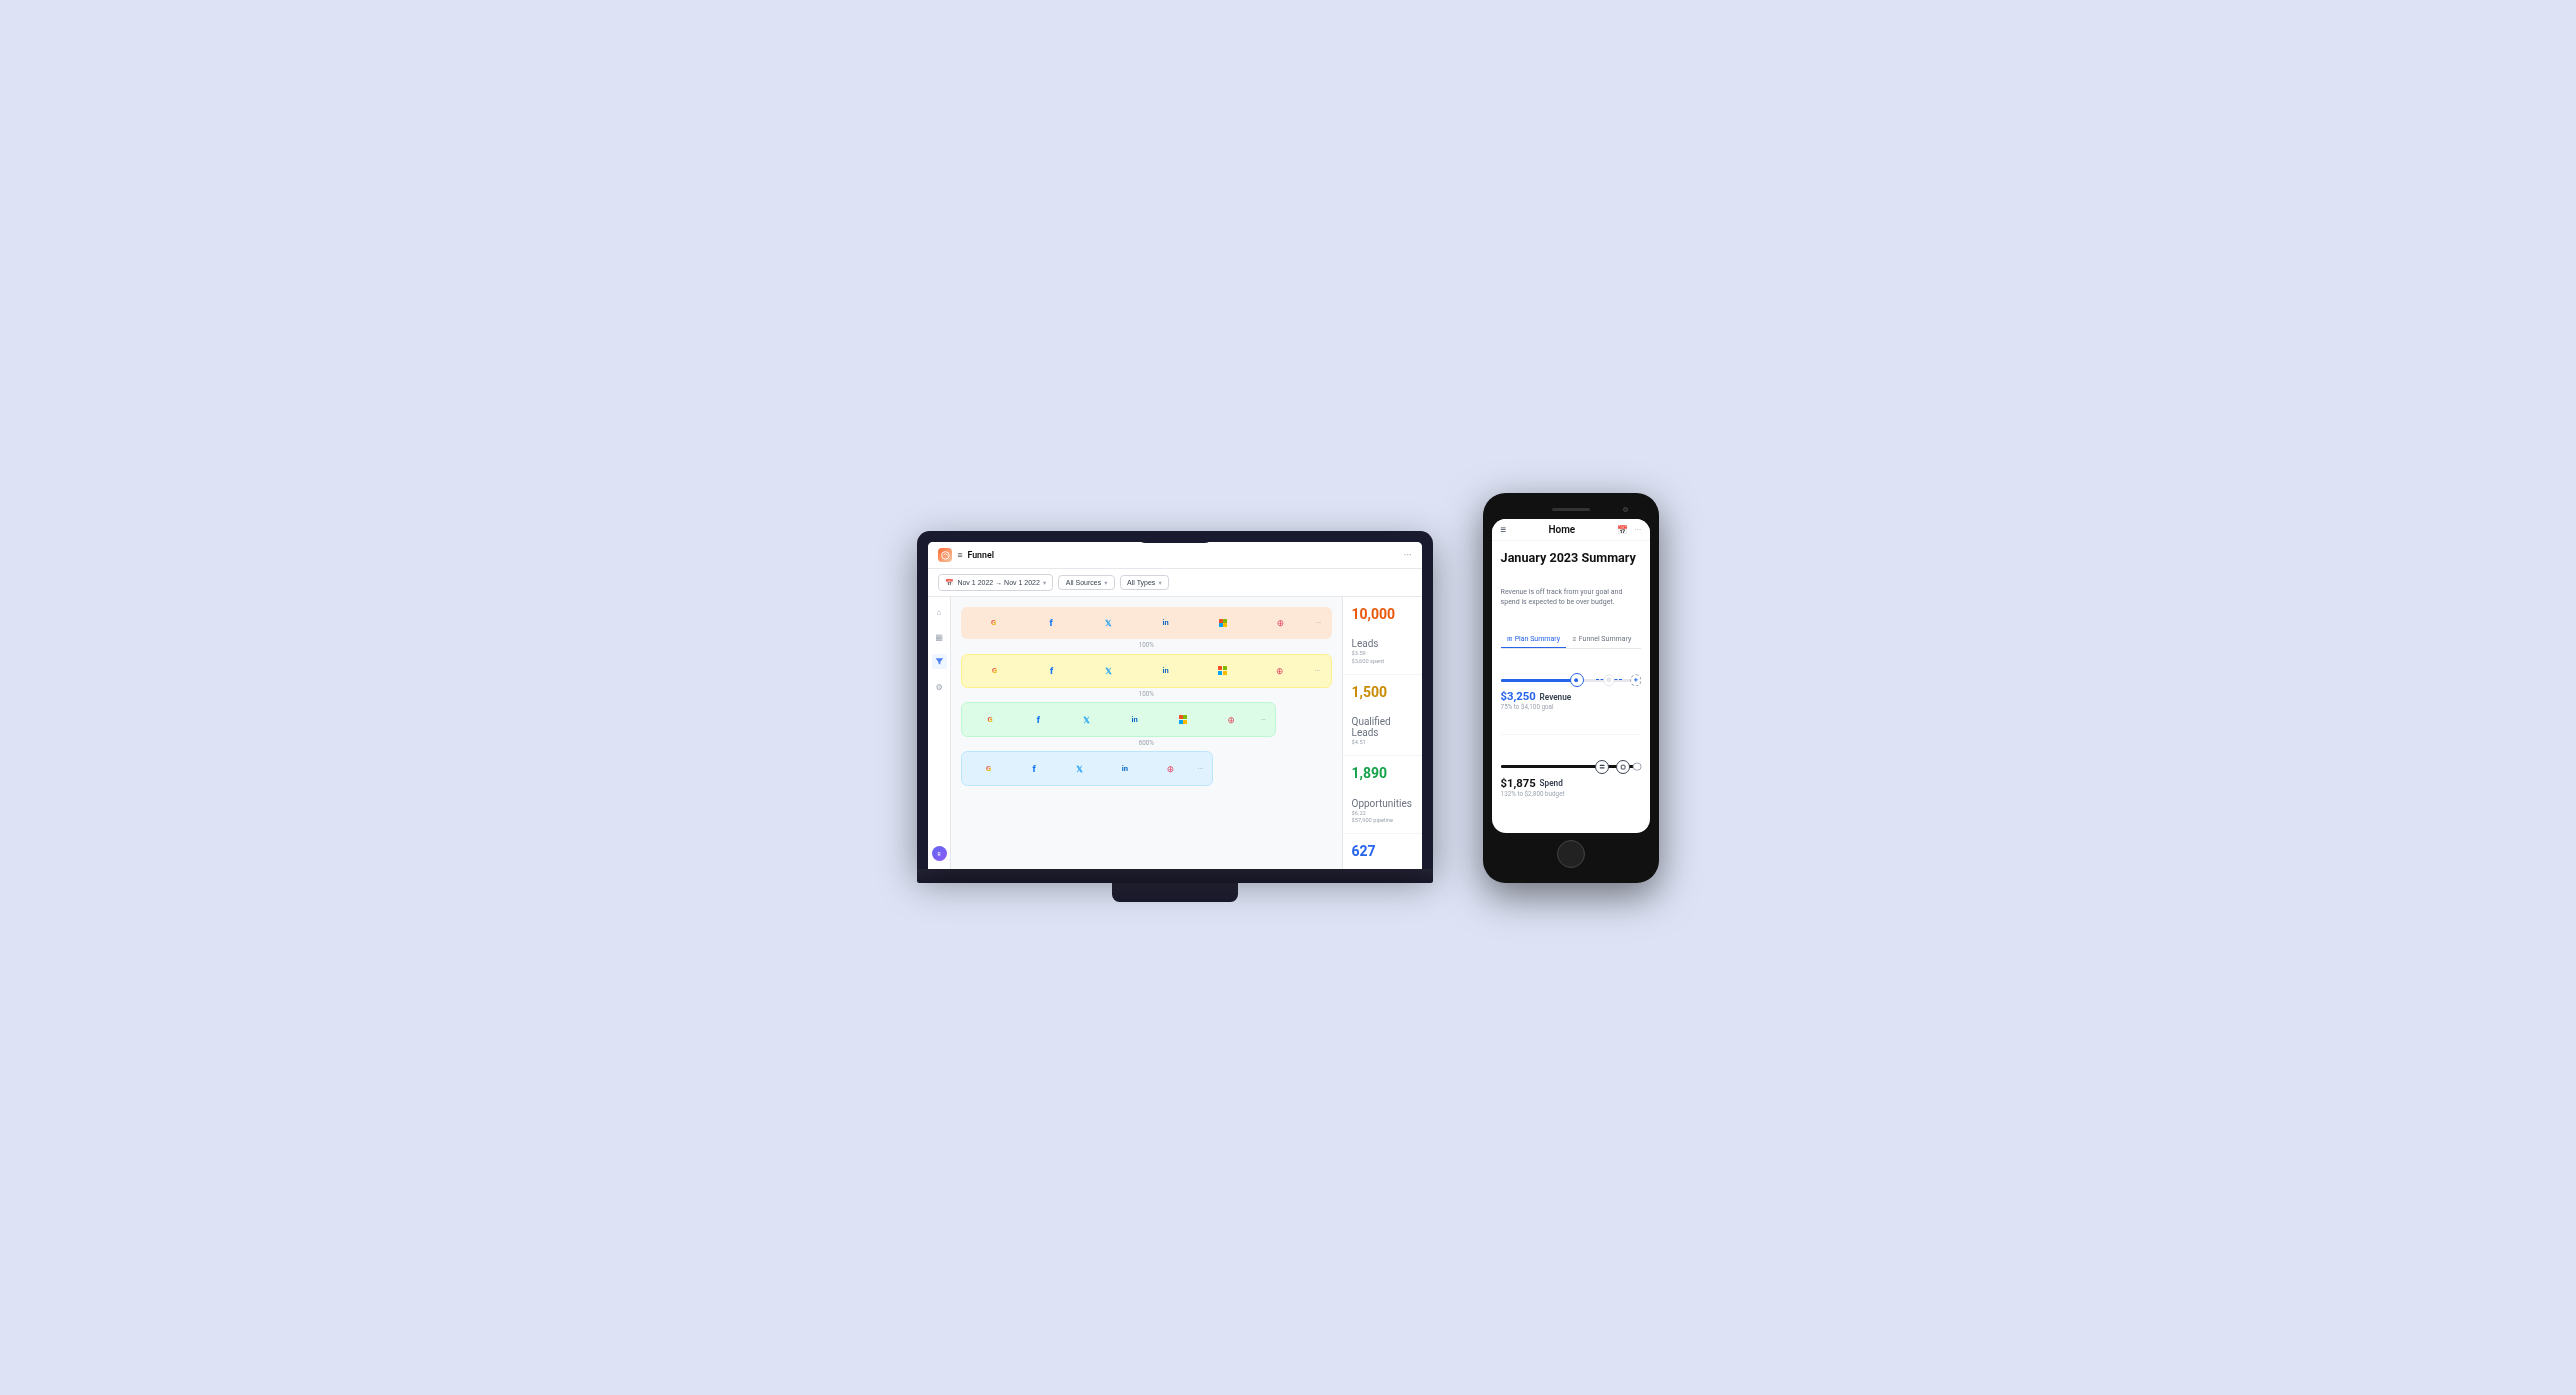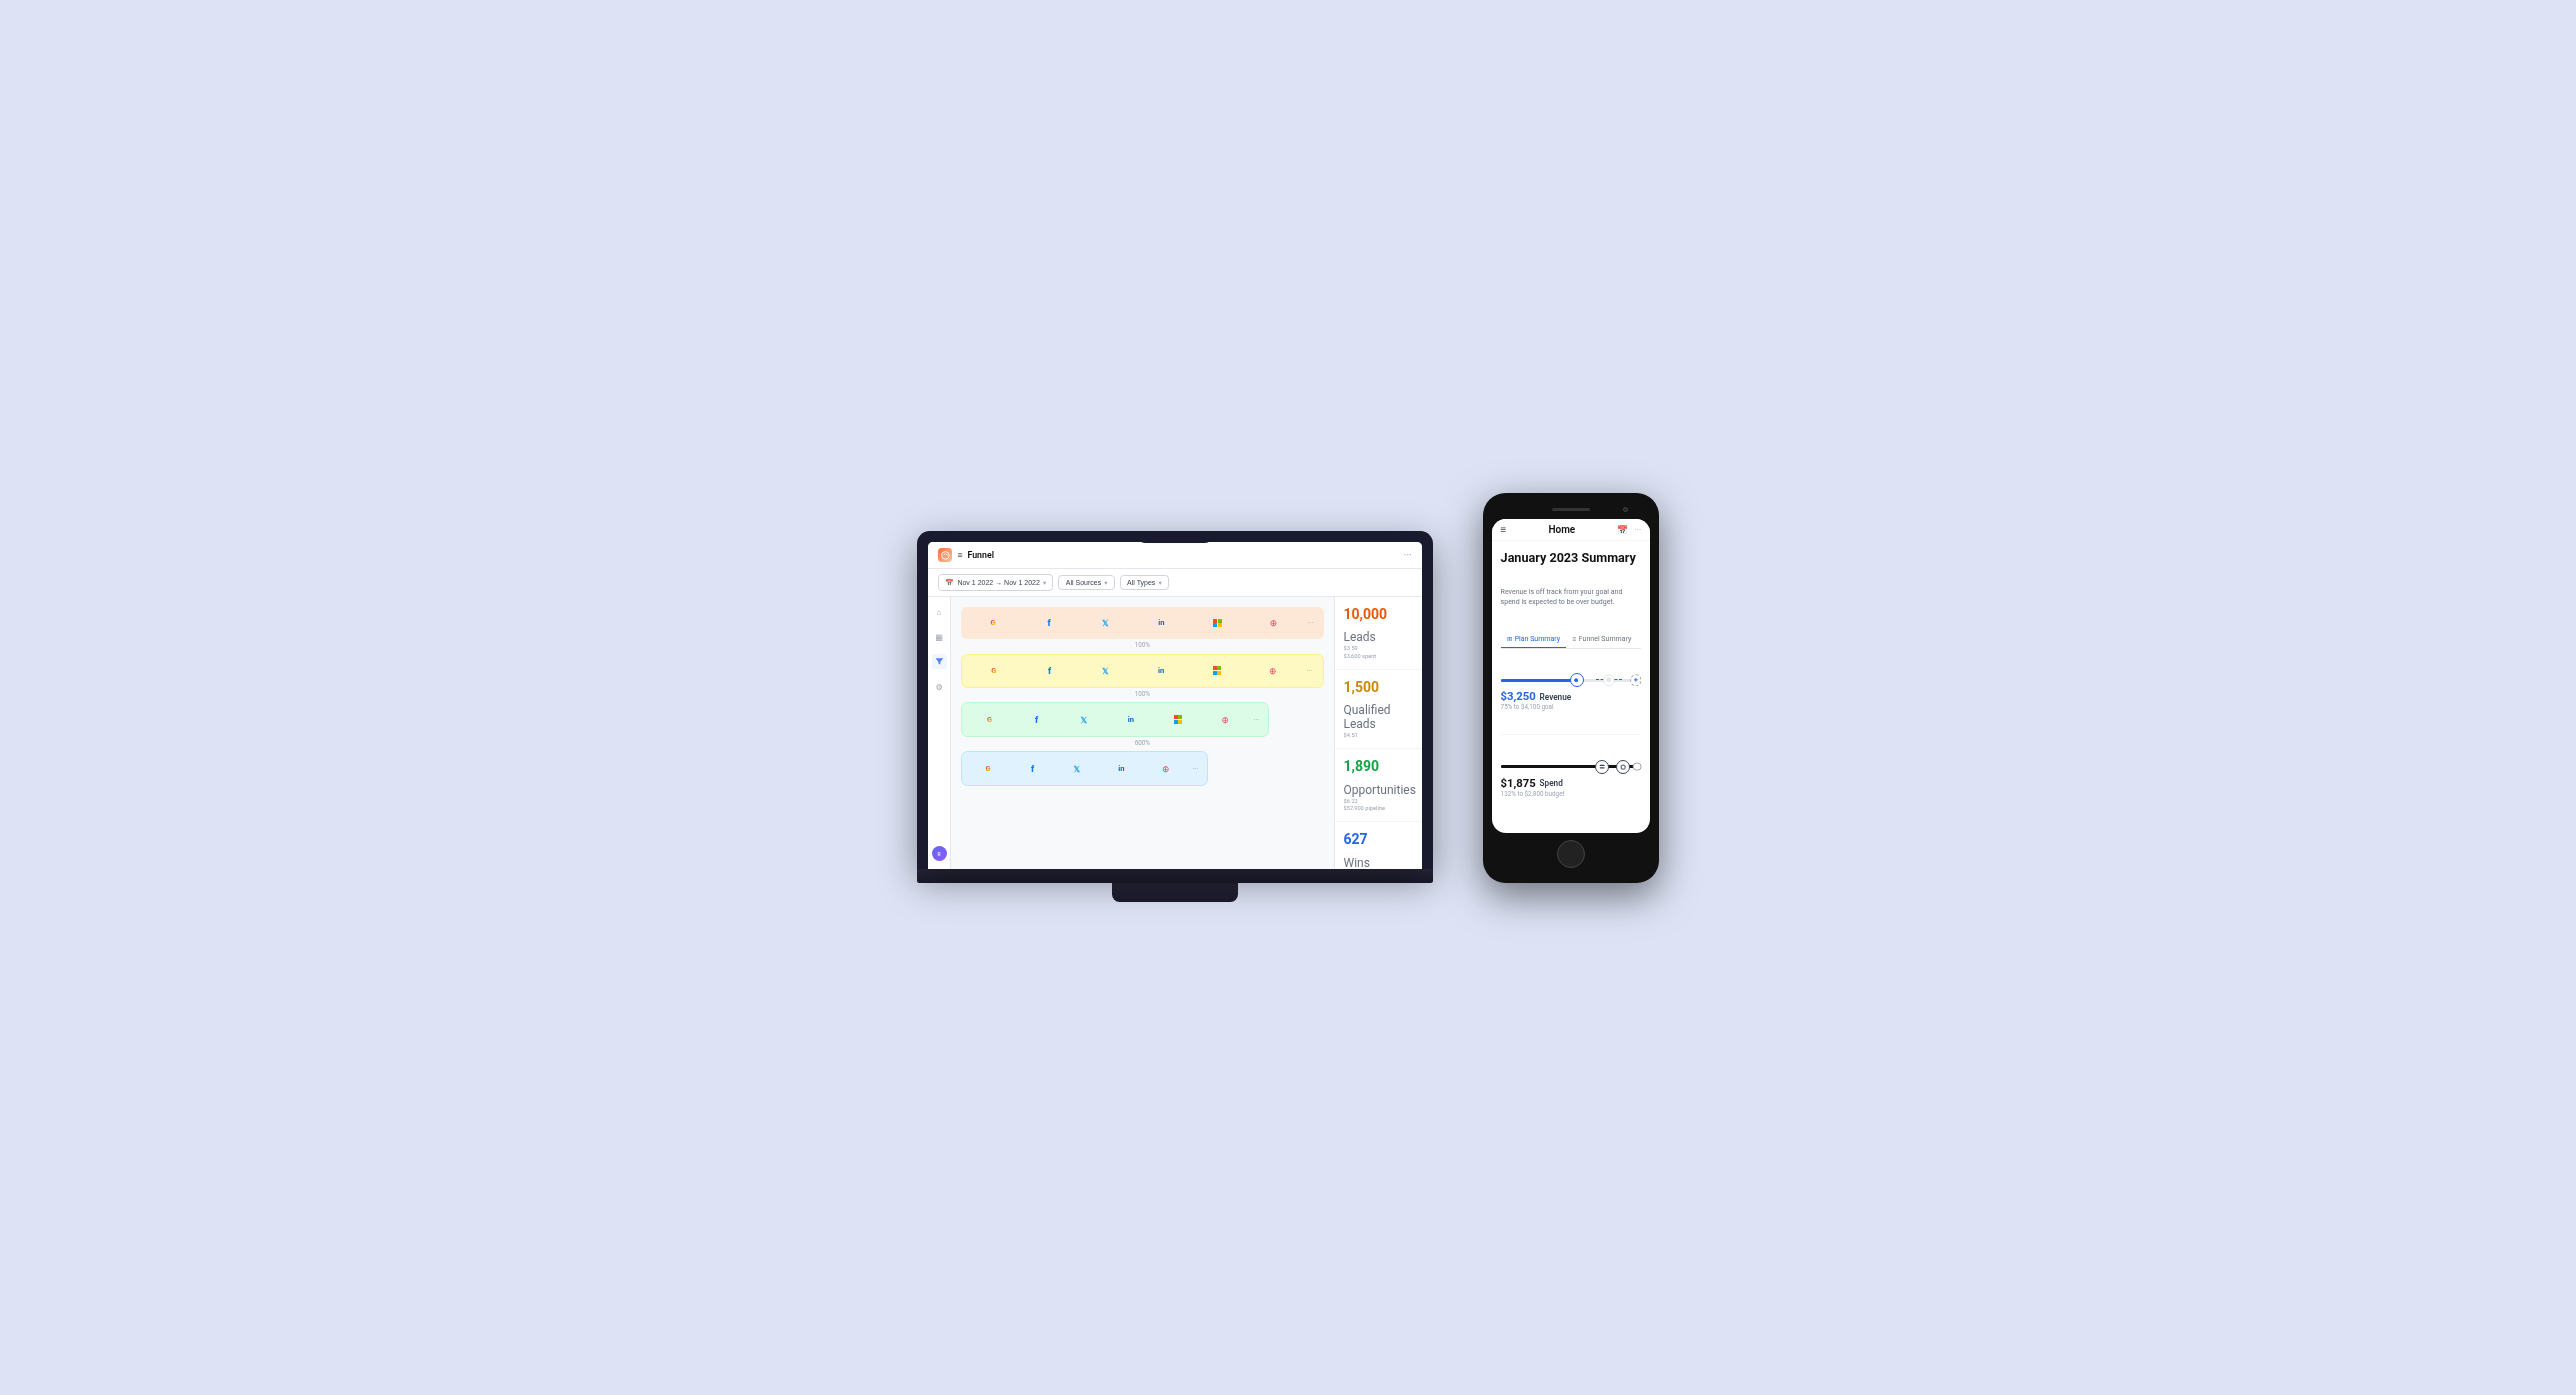--- a/index.html
+++ b/index.html
@@ -247,21 +247,21 @@
 
     .funnel-pct {
       text-align: center;
       font-size: 6.3px;
       color: #9ca3af;
       padding: 1.9px 0;
     }
 
     
     .stats-panel {
-      width: 88px;
+      width: 80px;
       background: white;
       border-left: 0.6px solid #e5e7eb;
       display: flex;
       flex-direction: column;
     }
 
     .stat-item {
       padding: 10px 8.8px;
       border-bottom: 0.6px solid #f3f4f6;
       flex: 1;
@@ -275,23 +275,23 @@
       font-weight: 700;
       line-height: 1.1;
     }
 
     .stat-number.orange { color: #ea580c; }
     .stat-number.yellow { color: #ca8a04; }
     .stat-number.green { color: #16a34a; }
     .stat-number.blue { color: #2563eb; }
 
     .stat-label {
-      font-size: 12px;
+      font-size: 10px;
       color: #6b7280;
-      margin-top: 8px;
+      margin-top: 16px;
     }
 
     .stat-sub {
       font-size: 5.7px;
       color: #9ca3af;
       margin-top: 1.3px;
     }
 
     
     .phone-wrapper {

